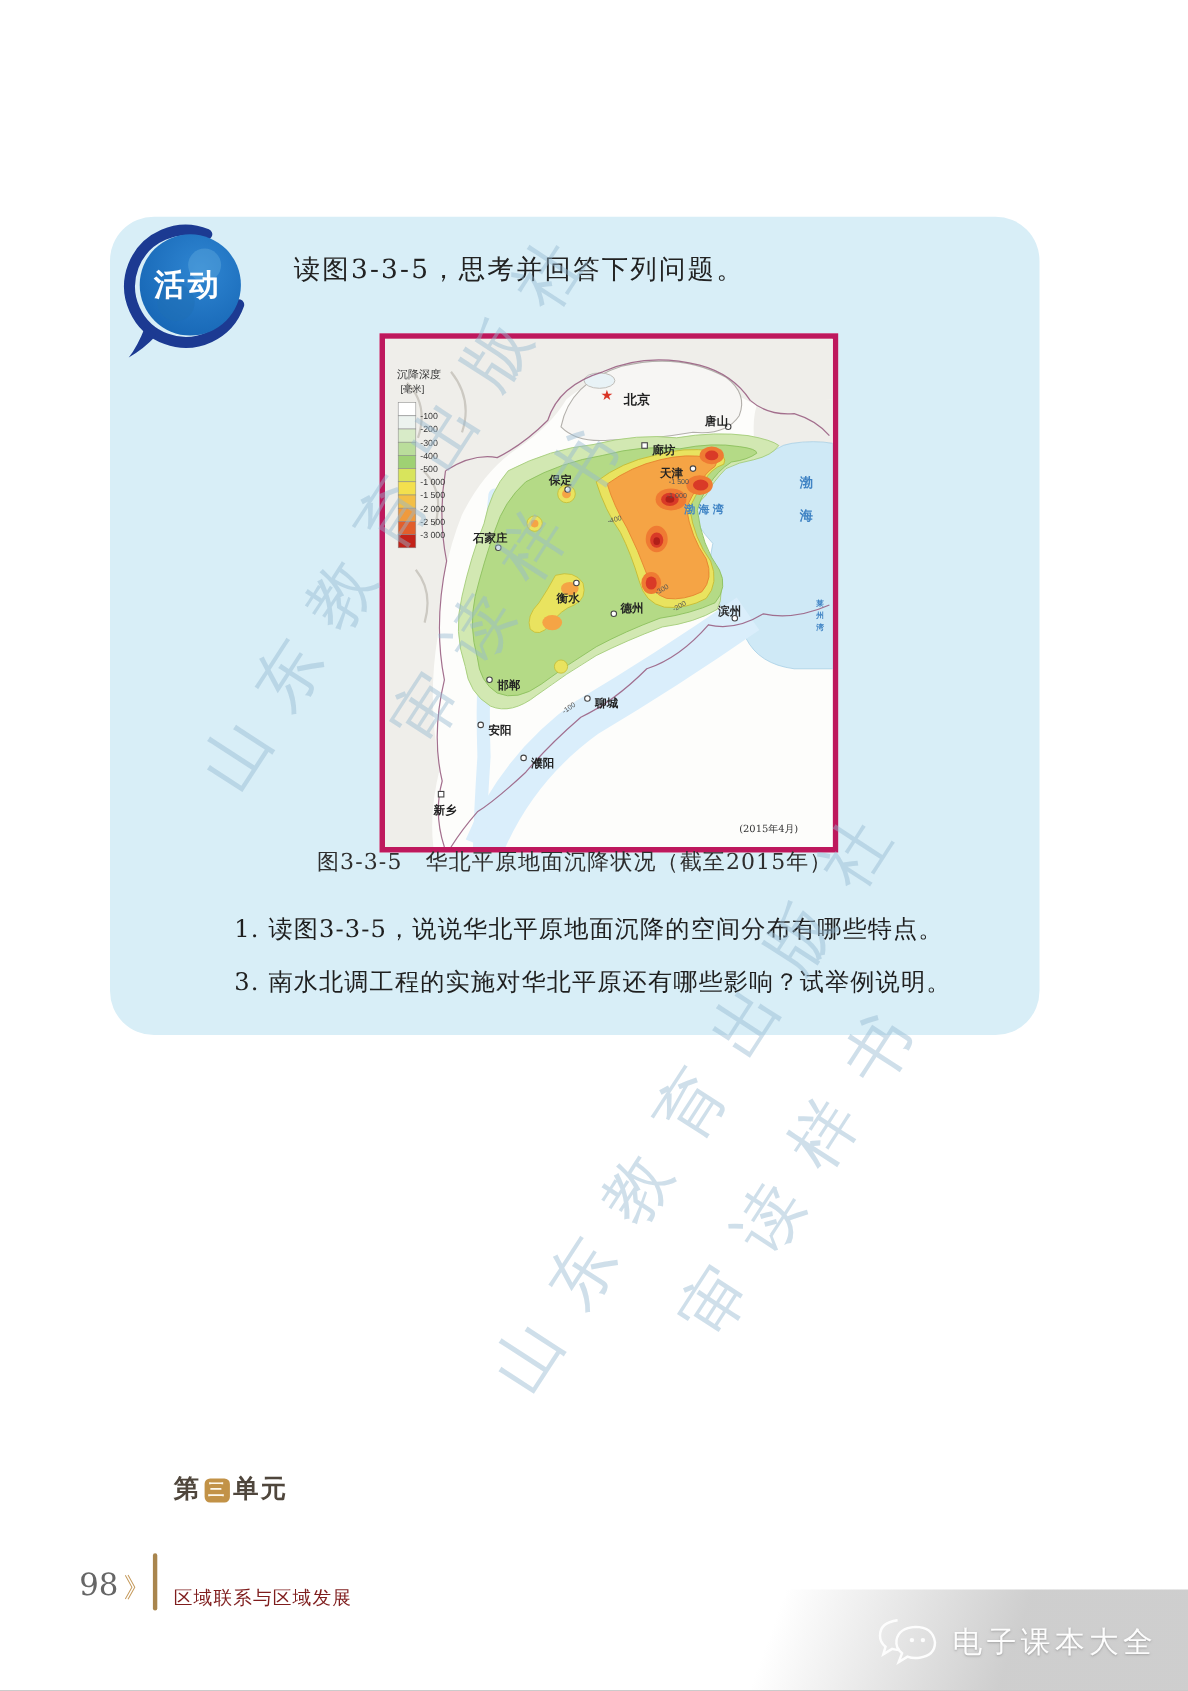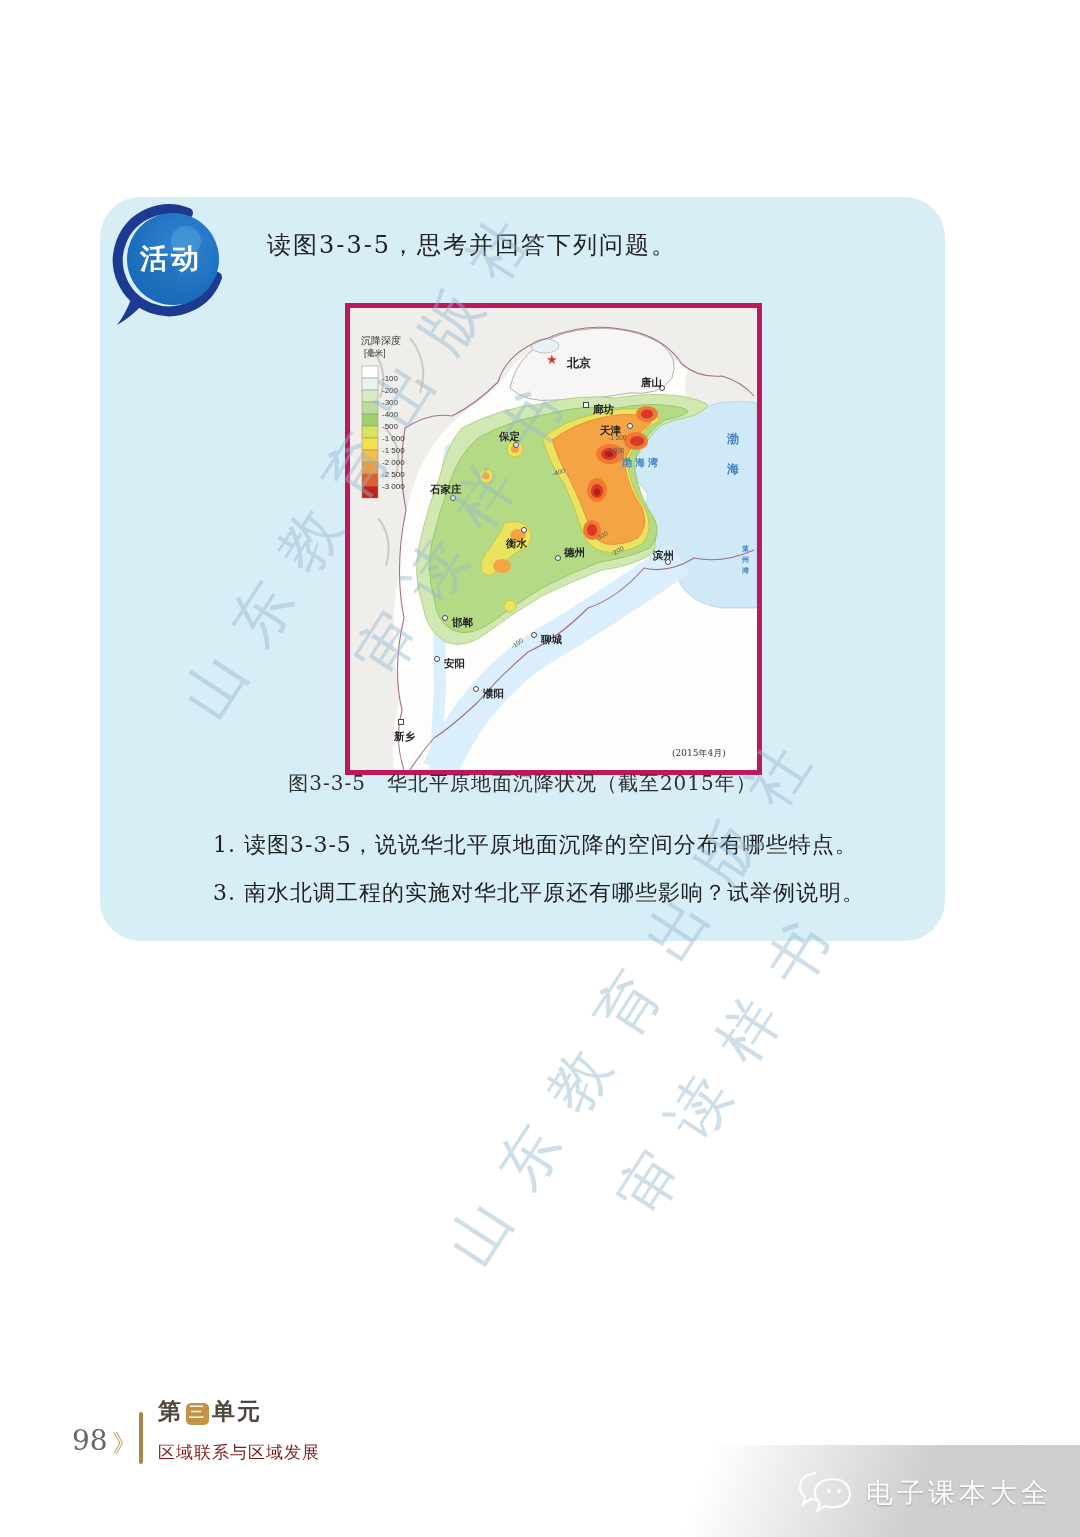--- a/index.html
+++ b/index.html
@@ -27,22 +27,22 @@
         font-family:"DejaVu Serif","Liberation Serif",serif;}
   
   .watermark{position:absolute;white-space:nowrap;font-size:60px;color:rgba(148,184,209,0.45);
         font-family:"DejaVu Serif","Liberation Serif",serif;transform-origin:0 0;
         transform:rotate(-57deg);pointer-events:none;z-index:40;}
   
   .page-num{position:absolute;left:72px;top:1424px;font-size:28px;color:#666;
         font-family:"DejaVu Serif","Liberation Serif",serif;}
   .chevron{position:absolute;left:112px;top:1427px;font-size:25px;color:#c59a5c;}
   .unit-bar{position:absolute;left:139px;top:1412px;width:4px;height:52px;background:#a9854d;border-radius:2px;}
-  .unit-line{position:absolute;left:158px;top:1396px;font-size:23px;font-weight:bold;color:#4f463c;
-        letter-spacing:2px;font-family:Liberation Mono, monospace;}
+  .unit-line{position:absolute;left:158px;top:1338px;font-size:23px;font-weight:bold;color:#4f463c;
+        letter-spacing:2px;font-family:Liberation Sans, sans-serif;}
   .unit-badge{display:inline-block;width:23px;height:22px;background:#c29247;border-radius:5px;
         color:#fdf6e8;font-size:15px;line-height:22px;text-align:center;vertical-align:2px;margin:0 3px;}
   .unit-sub{position:absolute;left:158px;top:1441px;font-size:17px;color:#7f1d1d;letter-spacing:1px;}
   
   .logo-area{position:absolute;right:0;bottom:0;width:400px;height:92px;z-index:50;
         background:linear-gradient(110deg,rgba(214,214,214,0) 8%,rgba(201,201,201,0.9) 60%);}
   .logo-inner{position:absolute;right:28px;bottom:18px;display:flex;align-items:center;}
   .logo-text{color:#fdfdfd;font-size:27px;letter-spacing:4px;margin-left:10px;
         text-shadow:0 1px 2px rgba(140,140,140,0.7);
         font-family:Liberation Mono, monospace;}

